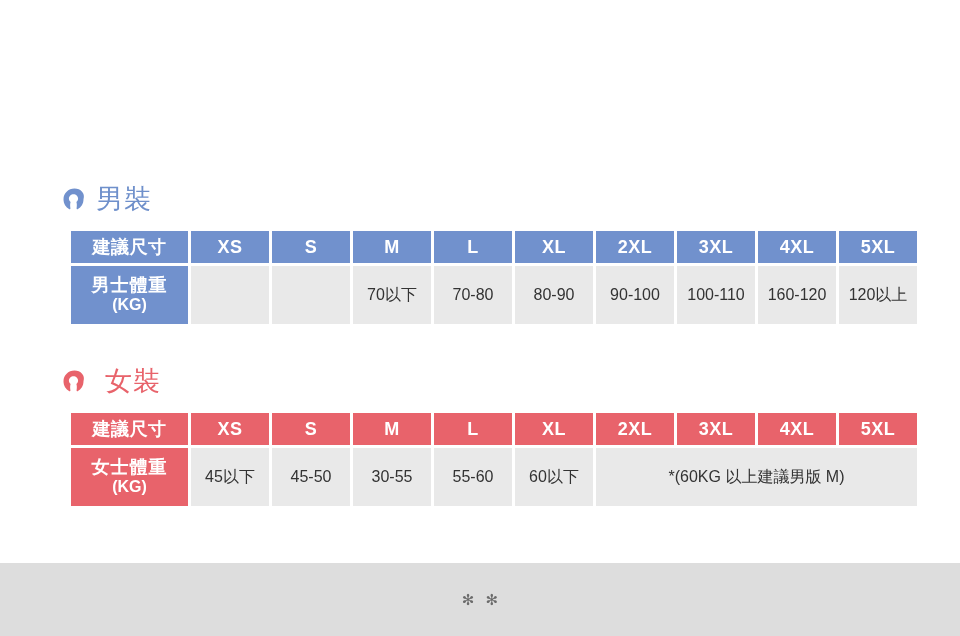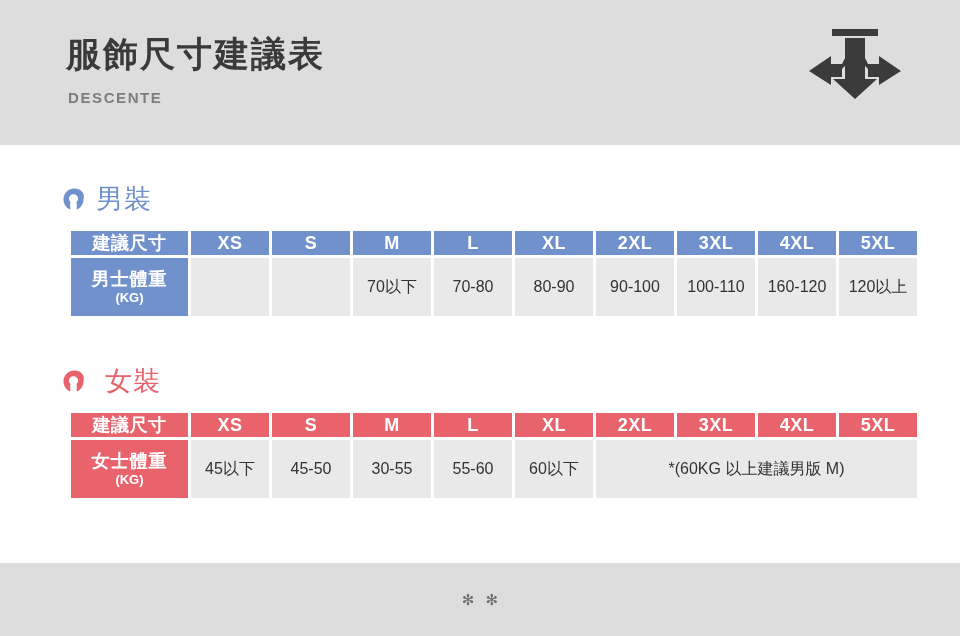--- a/index.html
+++ b/index.html
@@ -98,21 +98,21 @@
     table-layout: fixed;
   }
   .sizetable th,
   .sizetable td {
     padding: 0;
     margin: 0;
     text-align: center;
     vertical-align: middle;
   }
   .sizetable thead th {
-    height: 24px;
+    height: 32px;
     color: #ffffff;
     font-size: 18px;
     font-weight: bold;
     letter-spacing: 0.5px;
   }
   .men .sizetable thead th   { background: #7191cd; }
   .women .sizetable thead th { background: #e8636b; }
 
   .sizetable tbody td {
     height: 58px;
@@ -124,21 +124,21 @@
     color: #ffffff;
     font-size: 18px;
     font-weight: bold;
     line-height: 1.18;
     letter-spacing: 1px;
   }
   .men .sizetable tbody td.rowlabel   { background: #7191cd; }
   .women .sizetable tbody td.rowlabel { background: #e8636b; }
   .rowlabel .unit {
     display: block;
-    font-size: 13px;
+    font-size: 16px;
     font-weight: bold;
     letter-spacing: 0;
   }
   .sizetable tbody td.note {
     font-size: 16px;
     color: #333333;
   }
   .col-label { width: 117px; }
   .col-size  { width: 78px; }
 
@@ -166,38 +166,20 @@
     letter-spacing: 0.3px;
     white-space: nowrap;
   }
   .footer-star { font-size: 15px; color: #6a6a6a; line-height: 1; }
 </style>
 </head>
 <body>
 
 <div class="page">
 
-  <div class="header-band">
-    <div class="header-title">服飾尺寸建議表</div>
-    <div class="header-subtitle">DESCENTE</div>
-    <div class="brand-logo">
-      <svg viewBox="0 0 100 76" width="100" height="76" aria-hidden="true">
-        <g fill="#3b3b3b">
-
-          <rect x="27" y="4" width="46" height="7"></rect>
-
-          <path d="M50 13 L50 30 L37 44 L37 52 L26 52 L26 60 L4 46 L26 31 L26 39 L37 39 Z"></path>
-
-          <path d="M50 13 L50 30 L63 44 L63 52 L74 52 L74 60 L96 46 L74 31 L74 39 L63 39 Z"></path>
-
-          <path d="M40 13 L60 13 L60 54 L72 54 L50 74 L28 54 L40 54 Z"></path>
-        </g>
-      </svg>
-    </div>
-  </div>
 
   <div class="section section-men men">
     <div class="section-head">
       <span class="person-icon">
         <svg viewBox="0 0 25 25" width="25" height="25" aria-hidden="true">
           <path fill="#7191cd" d="M12.5 1.5C6.3 1.5 1.5 6.3 1.5 12.3c0 4.4 2.3 8 5.8 9.9 0.6 0.3 1.2-0.2 1.1-0.9 -0.4-2.6-0.3-4.6 0.2-6.2 -1-0.8-1.7-2.1-1.7-3.5 0-2.4 2.1-4.4 4.6-4.4 2.5 0 4.6 2 4.6 4.4 0 1.4-0.7 2.7-1.7 3.5 0.5 1.6 0.6 3.6 0.2 6.2 -0.1 0.7 0.5 1.2 1.1 0.9 3.5-1.9 5.8-5.5 5.8-9.9C23.5 6.3 18.7 1.5 12.5 1.5Z"></path>
         </svg>
       </span>
       <span class="section-label">男裝</span>
     </div>

